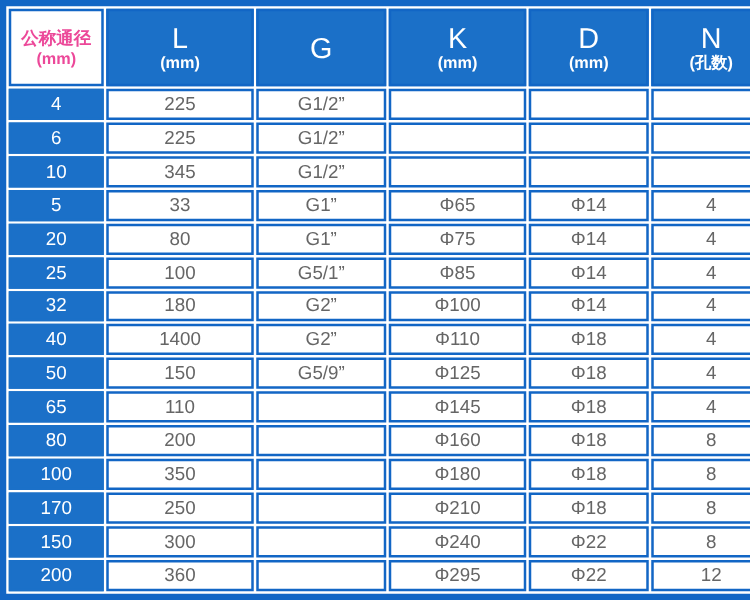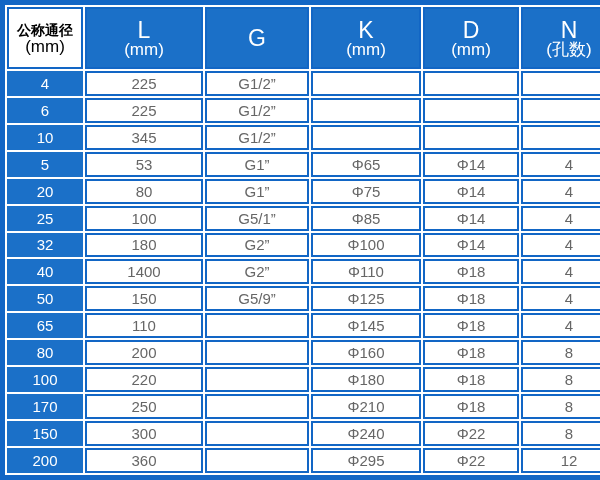--- a/index.html
+++ b/index.html
@@ -28,37 +28,37 @@
   }
   
   .spec-table thead th {
     background: #1b70c8;
     color: #ffffff;
     height: 58px;
     border-color: #1266c5;
   }
   .spec-table thead th.corner {
     background: #ffffff;
-    color: #000000;
+    color: #ec4899;
   }
   .hdr-main {
     display: block;
     font-size: 23px;
     line-height: 24px;
     font-weight: 400;
   }
   .hdr-main.cn {
     font-size: 14px;
     font-weight: 700;
     line-height: 18px;
   }
   .hdr-sub {
     display: block;
-    font-size: 17px;
-    font-weight: 400;
+    font-size: 13px;
+    font-weight: 700;
     line-height: 16px;
   }
   
   .spec-table tbody td {
     color: #666666;
     font-size: 15px;
     background: #ffffff;
   }
   .spec-table tbody td.rowhead {
     background: #1b70c8;
@@ -125,21 +125,21 @@
       <tr>
         <td class="rowhead">10</td>
         <td class="">345</td>
         <td class="">G1/2”</td>
         <td class=""></td>
         <td class=""></td>
         <td class=""></td>
       </tr>
       <tr>
         <td class="rowhead">5</td>
-        <td class="">53</td>
+        <td class="">33</td>
         <td class="">G1”</td>
         <td class="">Φ65</td>
         <td class="">Φ14</td>
         <td class="">4</td>
       </tr>
       <tr>
         <td class="rowhead">20</td>
         <td class="">80</td>
         <td class="">G1”</td>
         <td class="">Φ75</td>
@@ -189,21 +189,21 @@
       <tr>
         <td class="rowhead">80</td>
         <td class="">200</td>
         <td class=""></td>
         <td class="">Φ160</td>
         <td class="">Φ18</td>
         <td class="">8</td>
       </tr>
       <tr>
         <td class="rowhead">100</td>
-        <td class="">220</td>
+        <td class="">350</td>
         <td class=""></td>
         <td class="">Φ180</td>
         <td class="">Φ18</td>
         <td class="">8</td>
       </tr>
       <tr>
         <td class="rowhead">170</td>
         <td class="">250</td>
         <td class=""></td>
         <td class="">Φ210</td>

